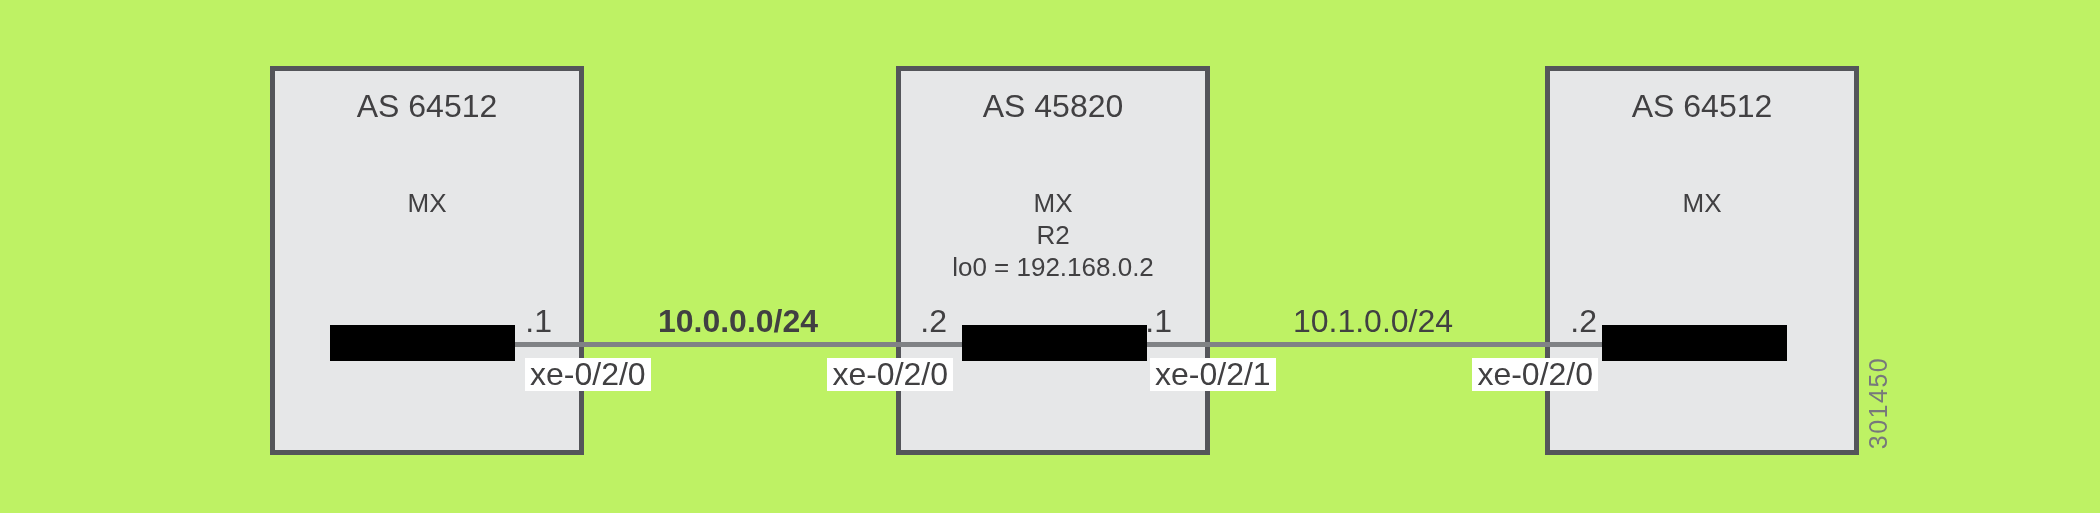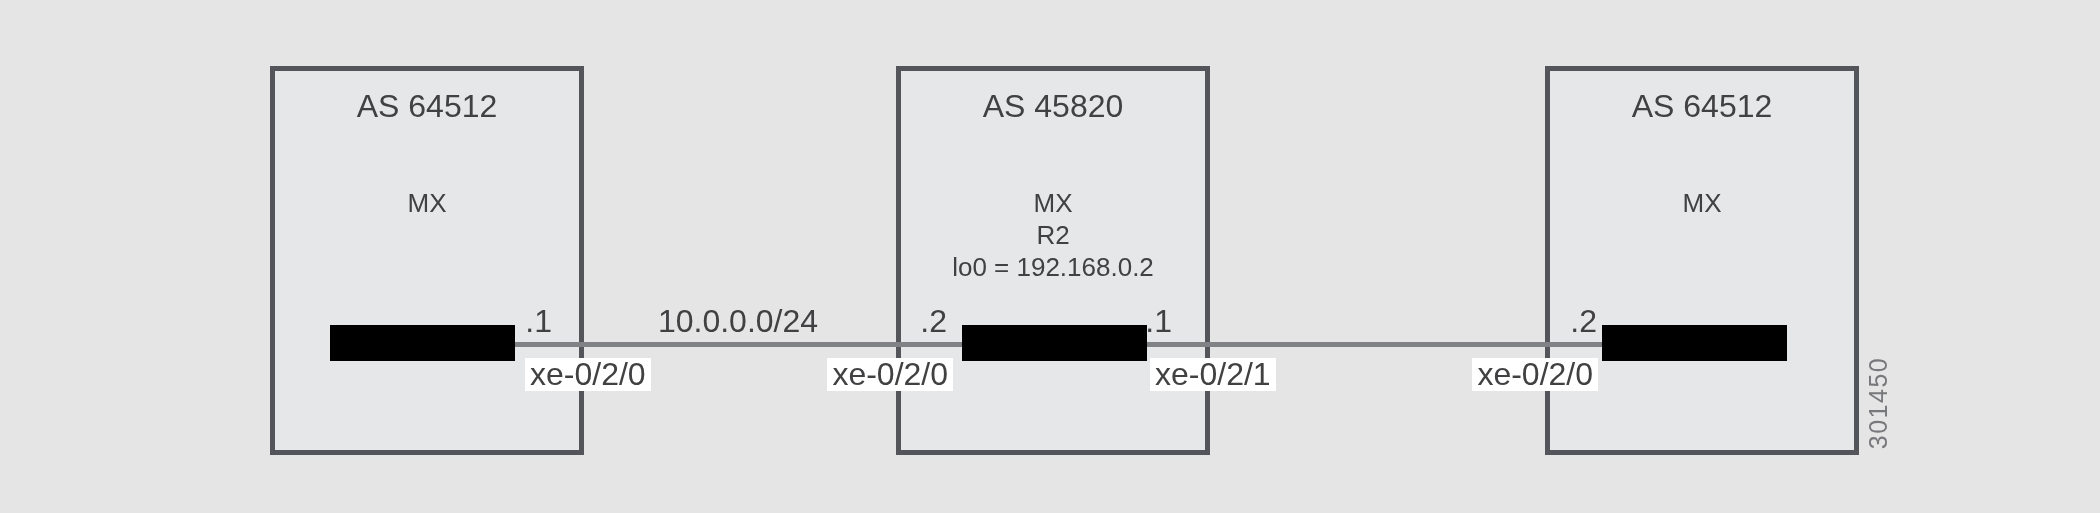--- a/index.html
+++ b/index.html
@@ -5,21 +5,21 @@
   :root{
     --box-fill:#e6e7e8;
     --box-border:#54555a;
     --link-line:#808285;
     --router-green:#8cba43;
     --text:#414042;
     --figure-number-text:#77787b;
   }
   html,body{margin:0;padding:0;background:#ffffff;}
   .canvas{
-    position:relative;width:2100px;height:513px;background:#e5e5e5;overflow:hidden;
+    position:relative;width:2100px;height:513px;background:#bef264;overflow:hidden;
     font-family:"Liberation Sans", sans-serif;color:var(--text);
   }
   .as-box{
     position:absolute;top:66px;width:314px;height:389px;box-sizing:border-box;
     background:var(--box-fill);border:5px solid var(--box-border);z-index:1;
   }
   .as-title{
     position:absolute;top:19px;left:0;right:0;text-align:center;
     font-size:32px;line-height:33px;white-space:nowrap;
   }
@@ -120,25 +120,26 @@
       <use href="#mx-router"></use>
     </svg>
   <svg class="router-icon" style="left:962px;">
       <use href="#mx-router"></use>
     </svg>
   <svg class="router-icon" style="left:1602px;">
       <use href="#mx-router"></use>
     </svg>
 
   <div class="lbl above" style="right:1548px;">.1</div>
-  <div class="lbl above subnet" style="left:738px;">10.0.0.0/24</div>
+  <div class="lbl above subnet" style="left:738px;font-weight:bold;">10.0.0.0/24</div>
   <div class="lbl above" style="right:1153px;">.2</div>
   <div class="lbl below iface" style="left:525px;">xe-0/2/0</div>
   <div class="lbl below iface" style="right:1147px;">xe-0/2/0</div>
 
   <div class="lbl above" style="right:928px;">.1</div>
+  <div class="lbl above subnet" style="left:1373px;">10.1.0.0/24</div>
   <div class="lbl above" style="right:503px;">.2</div>
   <div class="lbl below iface" style="left:1150px;">xe-0/2/1</div>
   <div class="lbl below iface" style="right:502px;">xe-0/2/0</div>
 
   <div class="fig-num" style="left:1878px;top:403px;">301450</div>
 
 </div>
 
 </body></html>

